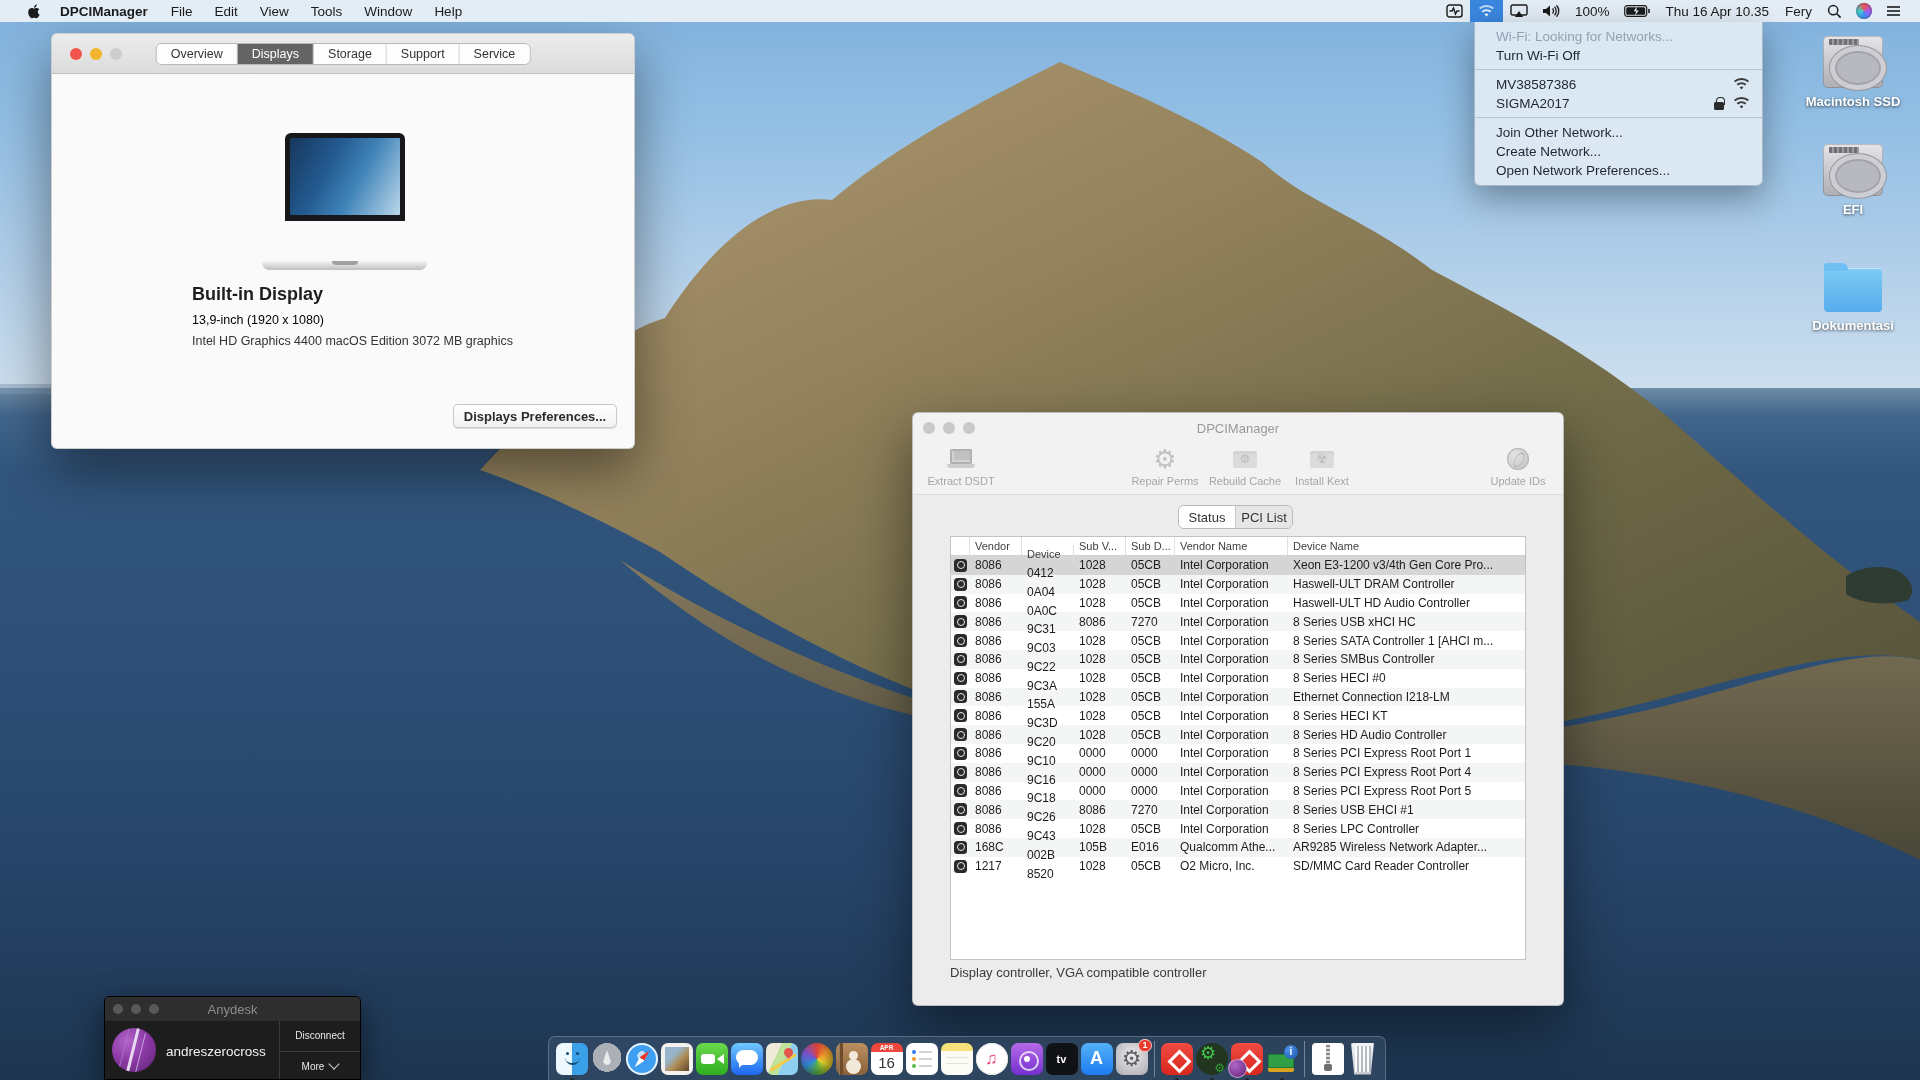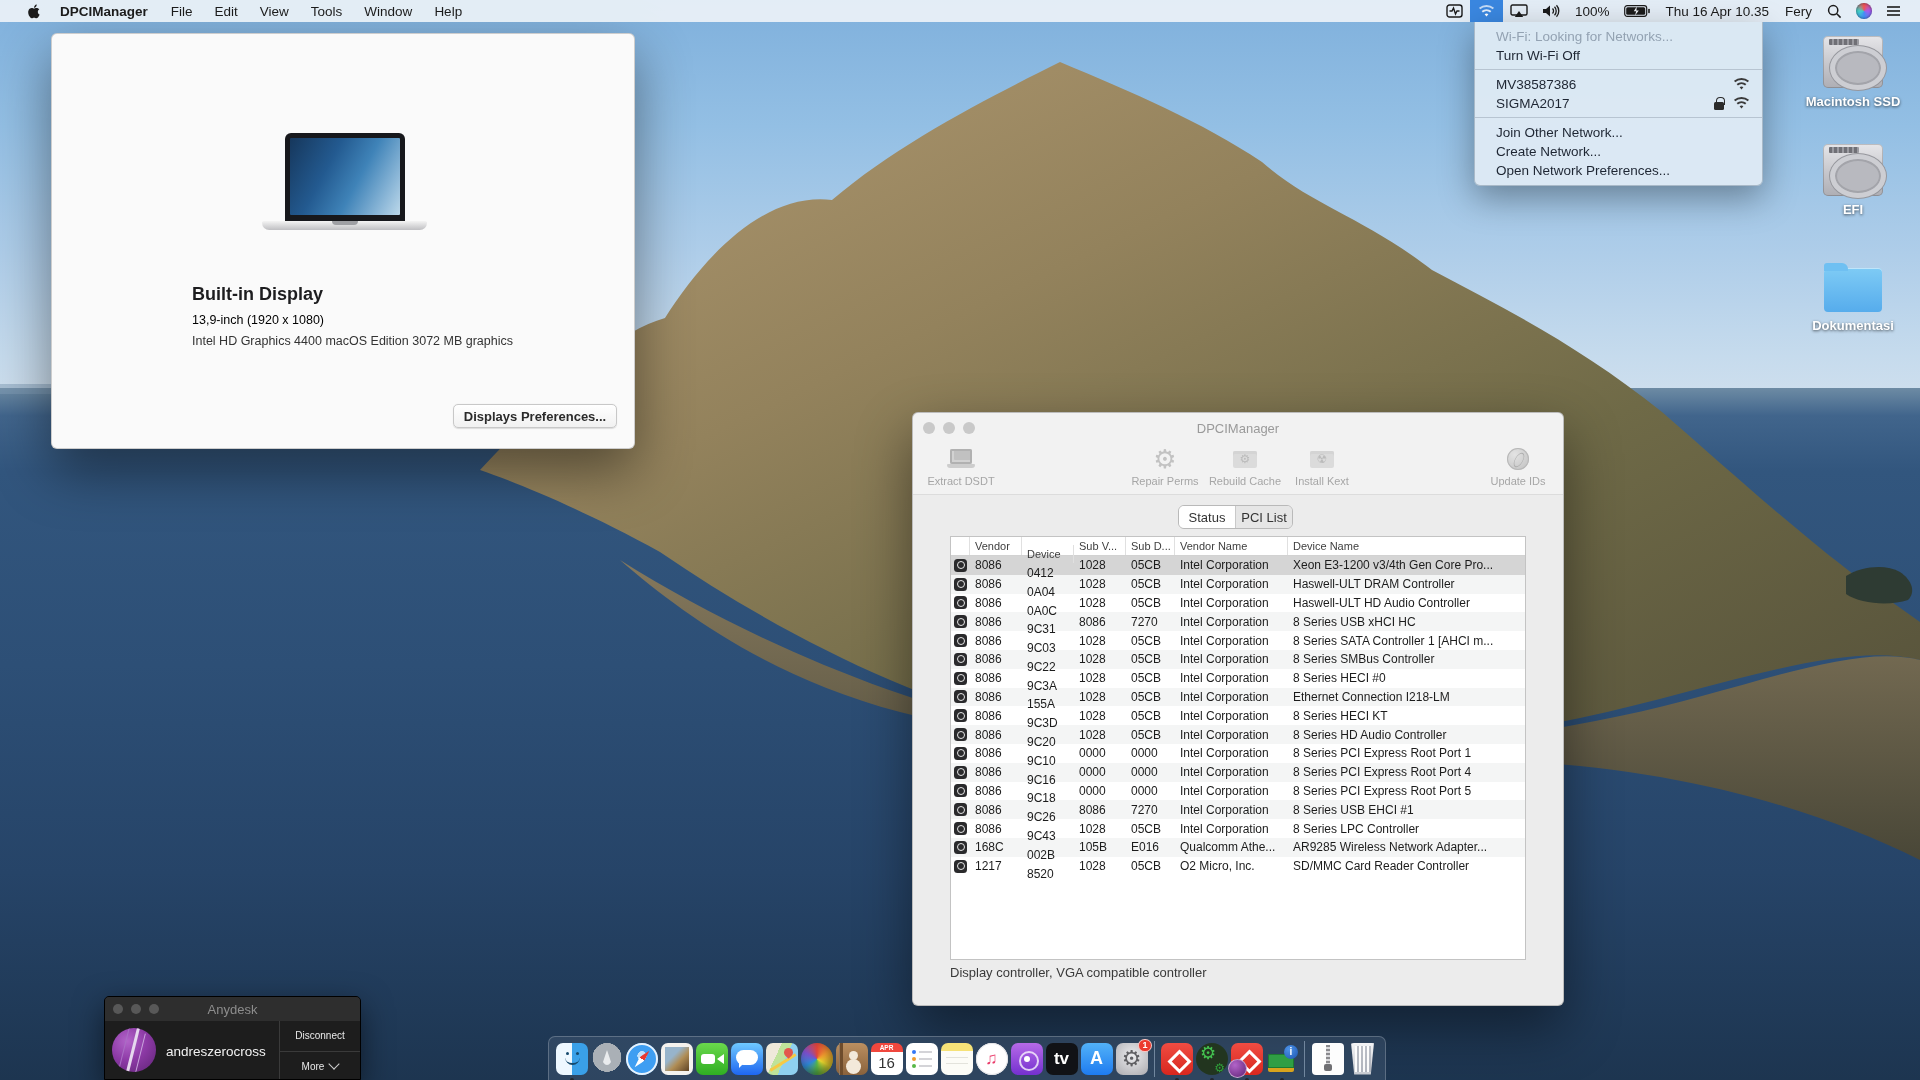--- a/index.html
+++ b/index.html
@@ -218,21 +218,21 @@
   .dk.notes::before { content:""; position:absolute; left:5px; top:14px; width:22px; height:1.5px;
     background:#e3e3dc; box-shadow:0 6px 0 #e3e3dc; }
   .dk.music { border-radius:50%; background:#fff; box-shadow:inset 0 0 0 1px #e3e3e6; }
   .dk.music .glyph { color:#ea3b6a; font-size:17px; }
   .dk.podcasts { background:linear-gradient(#b66ae8,#7430cf); }
   .dk.podcasts::before { content:""; position:absolute; left:13px; top:13px; width:6px; height:6px;
     border-radius:50%; background:#fff; }
   .dk.podcasts::after { content:""; position:absolute; left:8px; top:8px; width:16px; height:16px;
     border-radius:50%; border:2px solid rgba(255,255,255,.75); }
   .dk.tv { background:#111216; }
-  .dk.tv .glyph { font-size:17px; font-weight:bold; text-transform:lowercase; }
+  .dk.tv .glyph { font-size:11px; font-weight:bold; text-transform:lowercase; }
   .dk.appstore { background:linear-gradient(#52b2f8,#1e7bf0); }
   .dk.appstore .glyph { font-size:18px; }
   .dk.sysprefs { background:radial-gradient(circle at 50% 40%,#ececee,#ababb0); }
   .dk.sysprefs .glyph { color:#5f5f63; font-size:22px; font-weight:normal; }
   .dk.anydesk, .dk.anydesk2 { background:linear-gradient(#f04c42,#d8271e); }
   .dk.anydesk::before, .dk.anydesk2::before { content:""; position:absolute; left:10px; top:10px; width:11px;
     height:11px; border:3px solid #fff; transform:rotate(45deg); }
   .dk.anydesk2::after { content:""; position:absolute; left:-3px; bottom:-3px; width:17px; height:17px;
     border-radius:50%; background:radial-gradient(circle at 35% 30%,#b264c9,#5f2375); border:1px solid rgba(255,255,255,.5); }
   .dk.greengears { border-radius:50%; background:radial-gradient(circle,#22351f 0 70%,#0c140b 100%); }
@@ -426,20 +426,35 @@
     <div class="wm-row item">
       <span>Open Network Preferences...</span>
       <span class="wm-icons">
         
         
       </span>
     </div>
   </div>
 
 <div id="about-win" class="abs">
+  <div id="about-title">
+    <span class="traffic">
+      <span class="tl" style="background:#f2544d"></span>
+      <span class="tl" style="background:#f5b52e"></span>
+      <span class="tl" style="background:#cdcdcd"></span>
+    </span>
+    <span class="seg-tabs">
+
+    <span class="seg-tab">Overview</span>
+        <span class="seg-tab selected">Displays</span>
+        <span class="seg-tab">Storage</span>
+        <span class="seg-tab">Support</span>
+        <span class="seg-tab">Service</span>
+      </span>
+  </div>
   <div class="laptop-screen abs">
       <div class="scr"></div>
     </div>
   <div class="laptop-base abs"></div>
   <div class="about-h1 abs">Built-in Display</div>
   <div class="about-l2 abs">13,9-inch (1920 x 1080)</div>
   <div class="about-l3 abs">Intel HD Graphics 4400 macOS Edition 3072 MB graphics</div>
   <div class="mac-btn abs">Displays Preferences...</div>
 </div>
 

